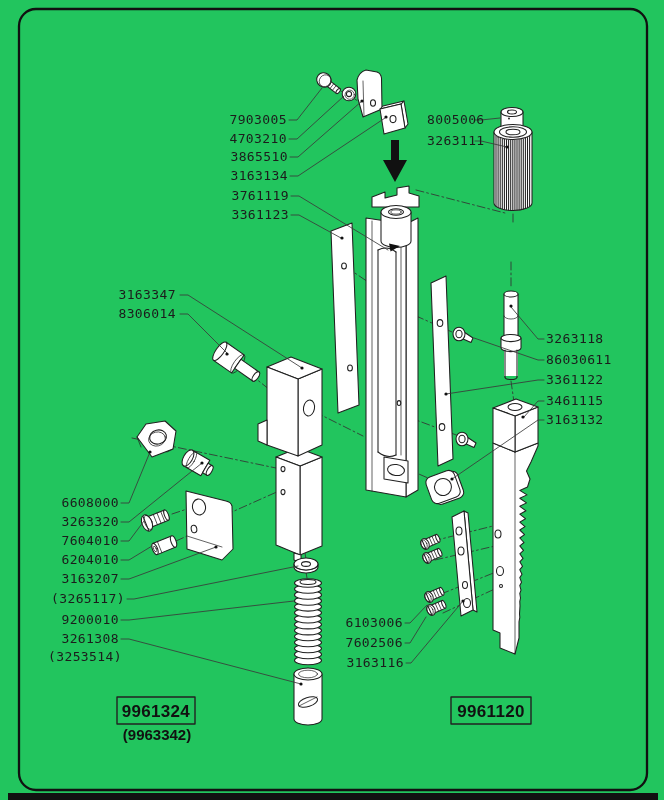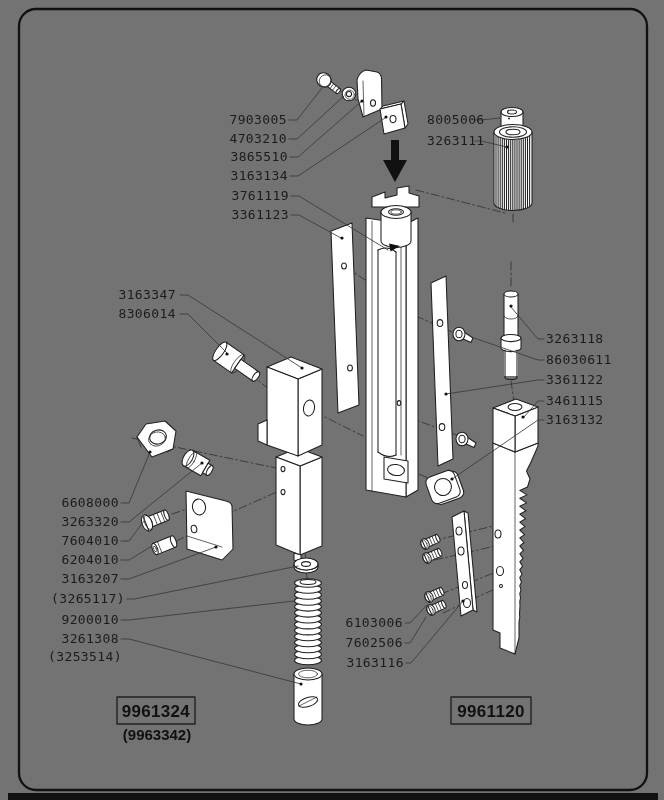--- a/index.html
+++ b/index.html
@@ -1,16 +1,16 @@
 <!DOCTYPE html>
 <html><head>
 <meta charset="utf-8">
 <style>
   html,body{margin:0;padding:0;background:#fff;}
-  .stage{width:664px;height:800px;position:relative;background:#737373;}
+  .stage{width:664px;height:800px;position:relative;background:#22c55e;}
   svg path,svg line,svg rect,svg ellipse,svg circle,svg polyline,svg polygon{
     stroke:#202020;fill:none;stroke-width:1.05;stroke-linecap:round;stroke-linejoin:round;}
   svg text{stroke:none;}
   .f{fill:#ffffff;}
   .solid{fill:#111;stroke:none;}
   .dot{fill:#111;stroke:none;}
   .leader{stroke:#3a3a3a;stroke-width:.85;fill:none;}
   .dash{stroke:#333;stroke-width:.85;fill:none;stroke-dasharray:8 3 1.8 3;}
   .thin{stroke-width:.7;}
   .border{stroke:#111;stroke-width:2.3;}

